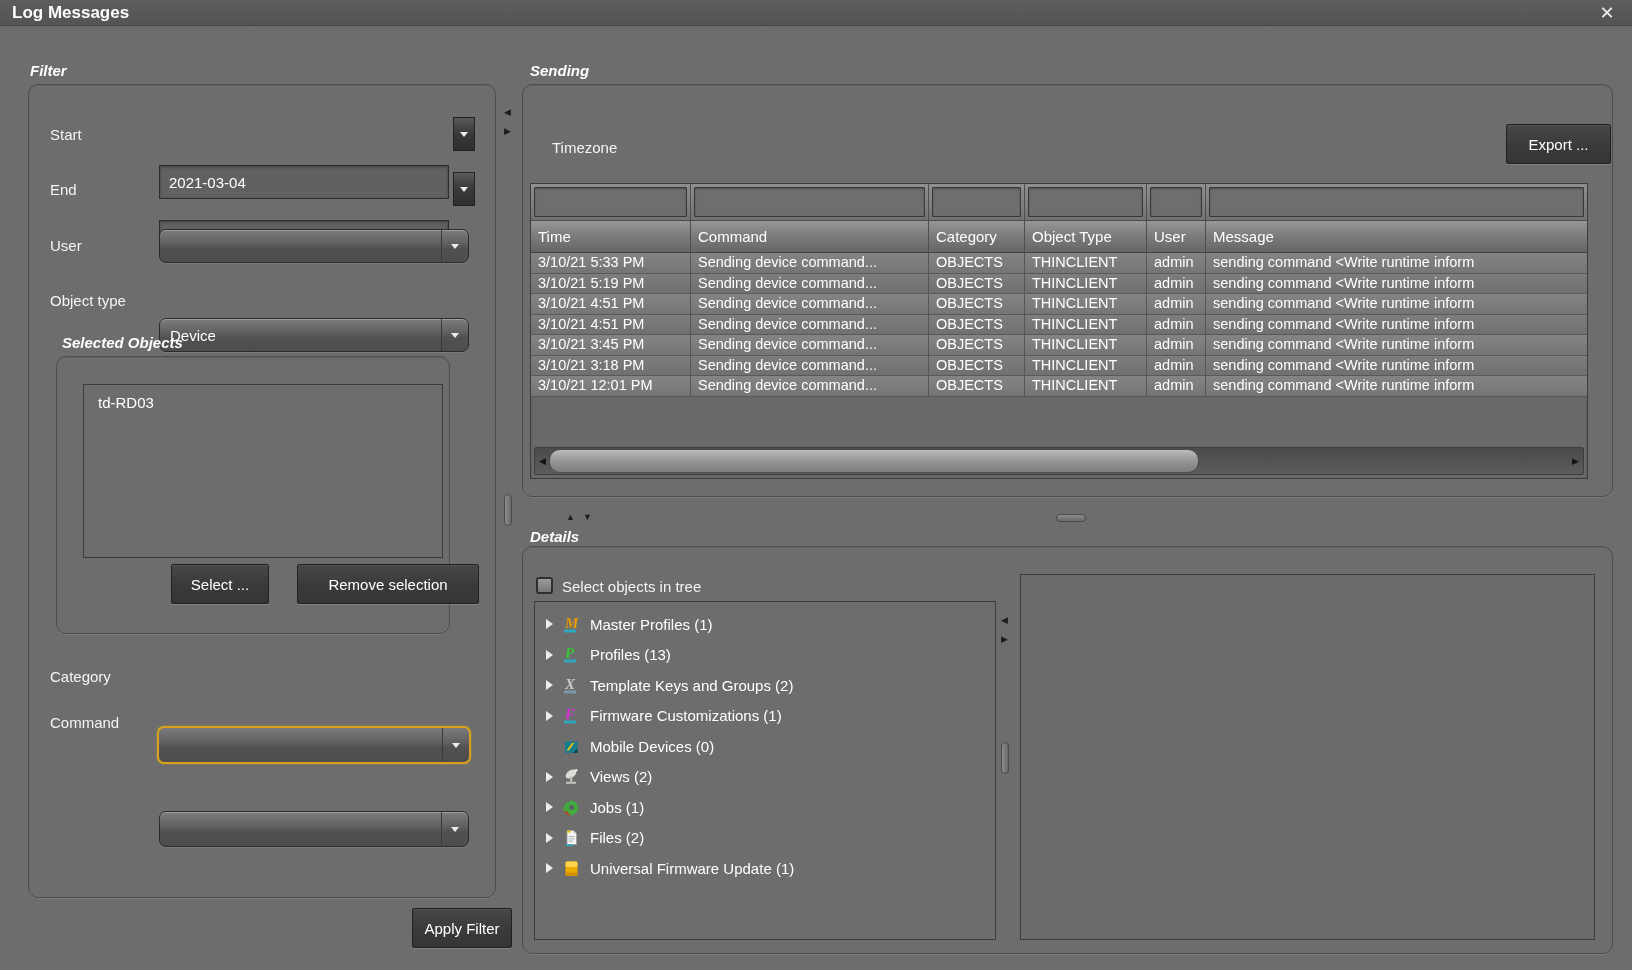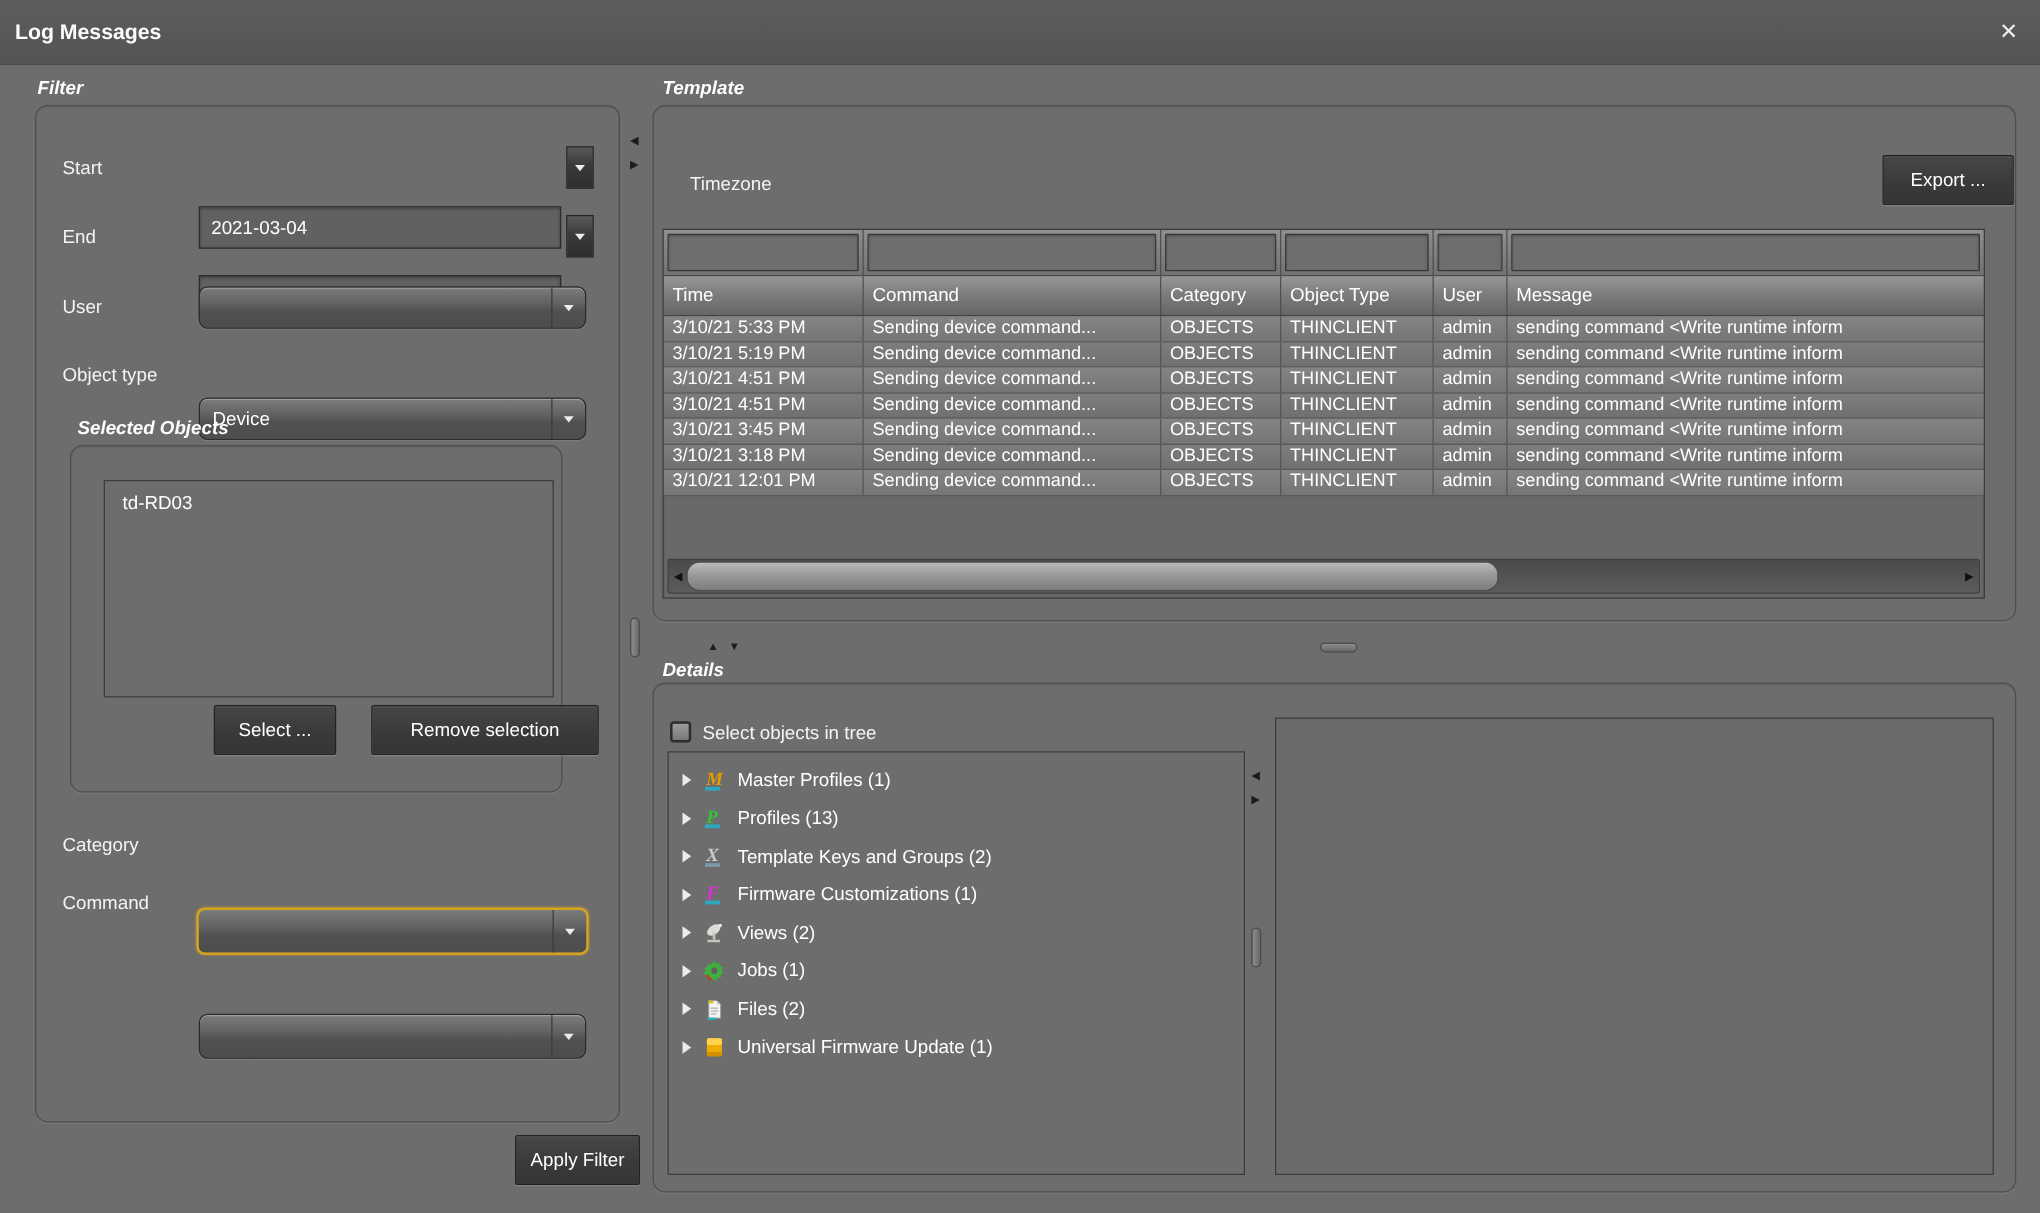--- a/index.html
+++ b/index.html
@@ -6,21 +6,21 @@
   html,body { width:1632px; height:970px; }
   body {
     background:#6d6d6d;
     font-family:"Liberation Sans","DejaVu Sans",sans-serif;
     color:#fff; overflow:hidden; position:relative;
   }
   .abs { position:absolute; }
 
   
   .titlebar {
-    left:0; top:0; width:1632px; height:52px;
+    left:0; top:0; width:1632px; height:26px;
     background:linear-gradient(#5d5d5d,#545454);
     border-bottom:1px solid #484848;
     display:flex; align-items:center; padding:0 12px;
   }
   .titlebar .title { font-size:17px; font-weight:bold; color:#fdfdfd; }
   .titlebar .close {
     margin-left:auto; font-size:18px; font-weight:bold; color:#ededed;
     width:26px; text-align:center; cursor:default;
   }
 
@@ -219,21 +219,21 @@
       <i class="tri-down"></i>
     </span>
 </div>
 
 <div class="abs btn" style="left:368px;top:908px;width:100px;height:40px">Apply Filter</div>
 
 <span class="abs split-glyph" style="left:504px;top:108px">◀</span>
 <span class="abs split-glyph" style="left:504px;top:127px">▶</span>
 <div class="abs pill-v" style="left:504px;top:494px"></div>
 
-<span class="abs seclabel" style="left:530px;top:62px">Template</span>
+<span class="abs seclabel" style="left:530px;top:62px">Sending</span>
 <div class="abs group" style="left:522px;top:84px;width:1091px;height:413px"></div>
 
 <span class="abs flabel" style="left:552px;top:139px">Timezone</span>
 <div class="abs combo" style="left:647px;top:125px;width:358px;height:37px">
   <span>Europe/Berlin (CET)</span>
   <span class="arrow-sec">
       <i class="tri-down"></i>
     </span>
 </div>
 <div class="abs btn" style="left:1462px;top:124px;width:105px;height:40px">Export ...</div>
@@ -369,20 +369,29 @@
   </div>
     <div class="tree-item">
     <span class="expander"></span>
     <span class="tree-icon"><svg width="19" height="19" viewBox="0 0 19 19" xmlns="http://www.w3.org/2000/svg">
           <text x="3" y="13" font-size="15" font-style="italic" font-weight="bold" fill="#d833d8" font-family="Liberation Serif, serif">F</text>
           <rect x="2" y="14.5" width="12" height="3" fill="#2fa8bf"></rect>
         </svg></span>
     <span class="tree-label">Firmware Customizations (1)</span>
   </div>
     <div class="tree-item">
+    <span class="expander hidden"></span>
+    <span class="tree-icon"><svg width="19" height="19" viewBox="0 0 19 19" xmlns="http://www.w3.org/2000/svg">
+          <rect x="3" y="4.5" width="12.5" height="11.5" fill="#177d8e"></rect>
+          <path d="M4.5 13.5 L10 6 L12.3 6 L6.8 13.5 Z" fill="#e8c412"></path>
+          <path d="M10.5 16 L15.5 16 L15.5 11.5 Z" fill="#0d4751"></path>
+        </svg></span>
+    <span class="tree-label">Mobile Devices (0)</span>
+  </div>
+    <div class="tree-item">
     <span class="expander"></span>
     <span class="tree-icon"><svg width="19" height="19" viewBox="0 0 19 19" xmlns="http://www.w3.org/2000/svg">
           <ellipse cx="9" cy="7" rx="6" ry="3.6" fill="#dcddd4" transform="rotate(-35 9 7)"></ellipse>
           <rect x="8.2" y="9" width="2.1" height="5.8" fill="#c3c4ba"></rect>
           <rect x="4" y="14.8" width="10" height="2" fill="#c3c4ba"></rect>
           <circle cx="14.2" cy="3.2" r="1.3" fill="#efefe8"></circle>
         </svg></span>
     <span class="tree-label">Views (2)</span>
   </div>
     <div class="tree-item">

